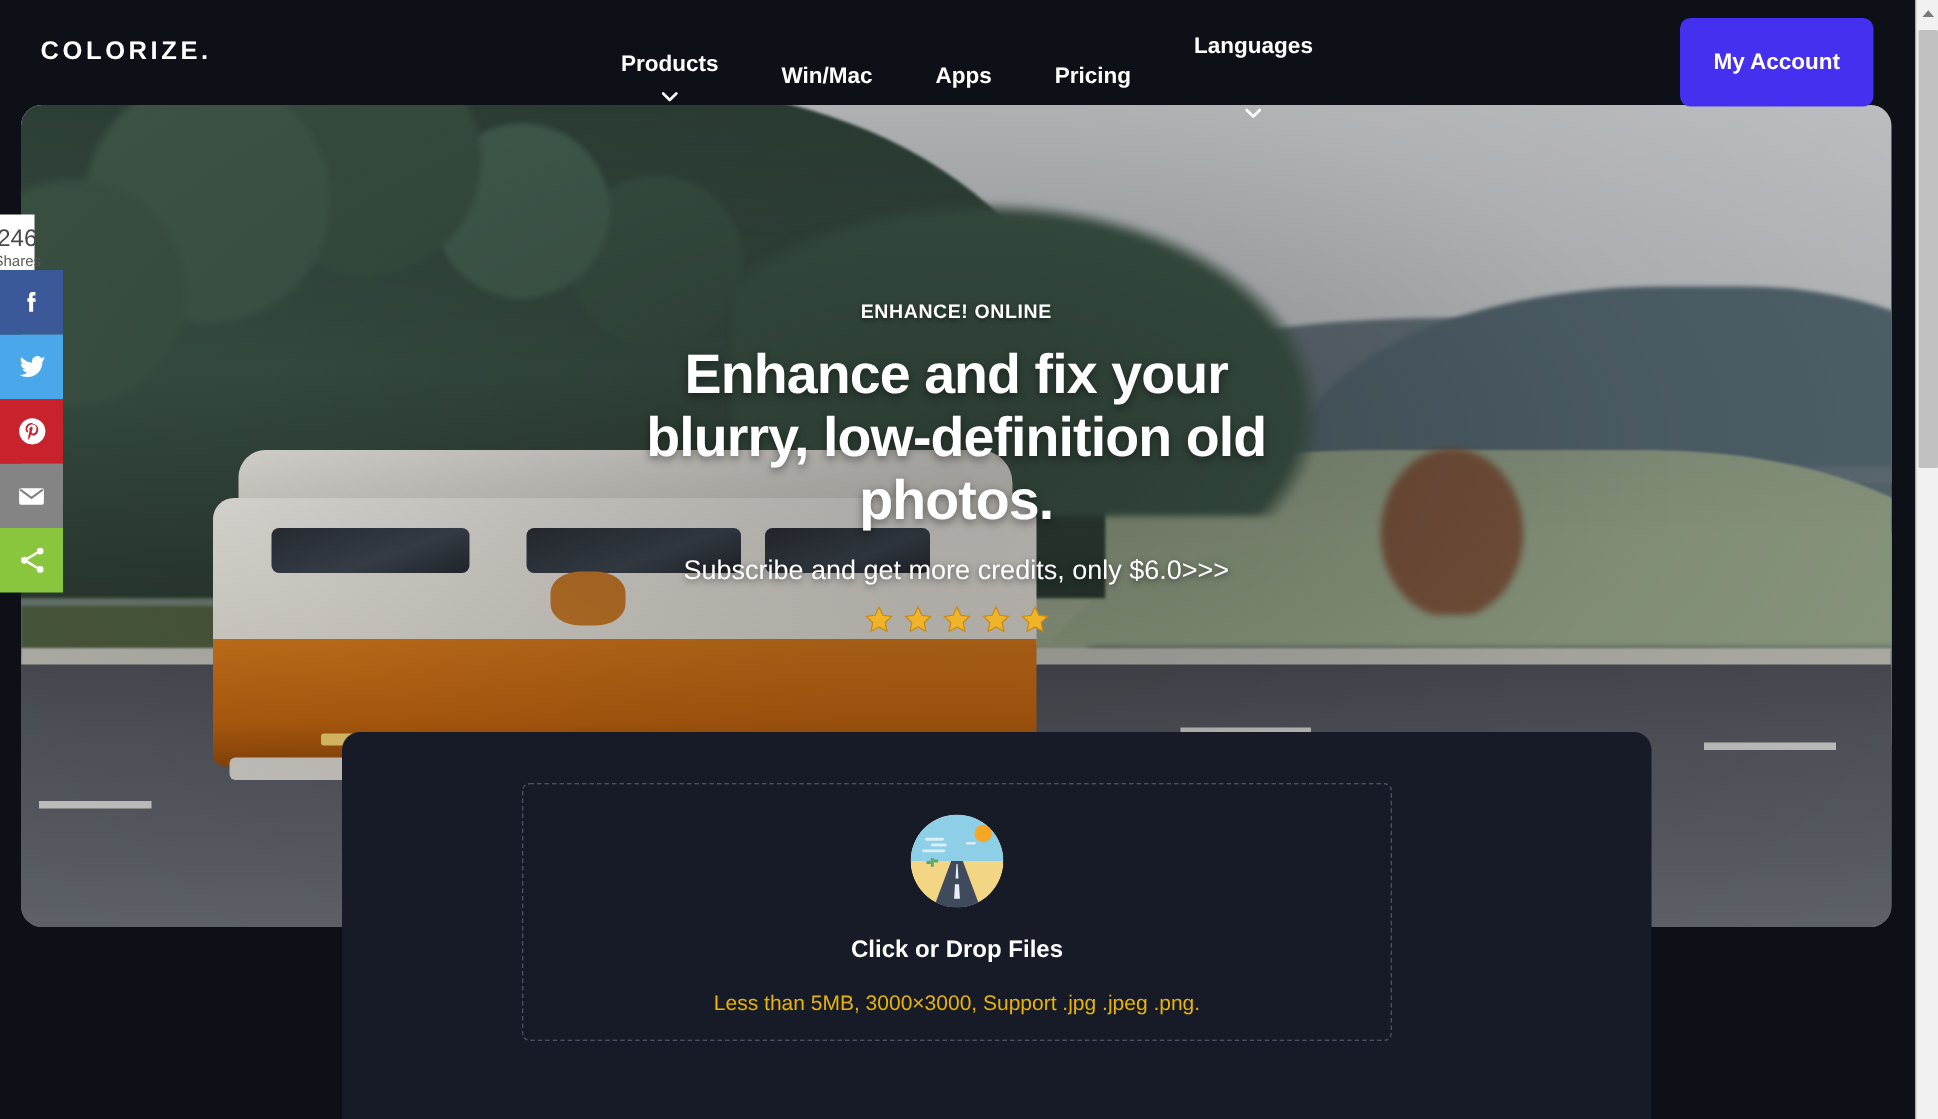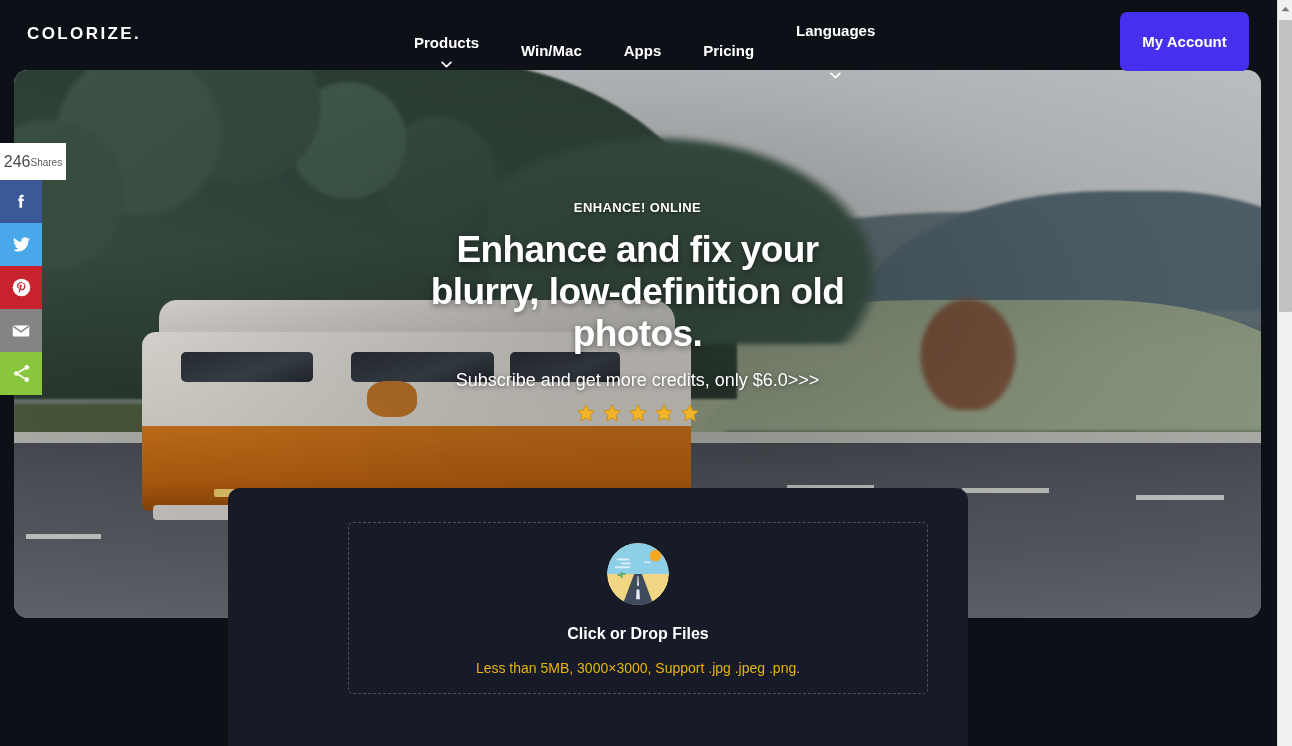--- a/index.html
+++ b/index.html
@@ -323,21 +323,21 @@
     justify-content: center;
     gap: 6px;
   }
   .star { width: 20px; height: 20px; display: block; }
 
   
   .upload-card {
     position: absolute;
     left: 228px;
     top: 488px;
-    width: 740px;
+    width: 873px;
     height: 258px;
     background: #161b27;
     border-radius: 12px 12px 0 0;
     z-index: 10;
   }
   .dropzone {
     position: absolute;
     left: 120px;
     top: 34px;
     width: 580px;
@@ -370,27 +370,27 @@
 
   
   .share-rail {
     position: absolute;
     left: 0;
     top: 143px;
     width: 42px;
     z-index: 40;
   }
   .share-count {
-    width: 66px;
+    width: 23px;
     height: 37px;
     background: #ffffff;
     display: flex;
-    flex-direction: row;
+    flex-direction: column;
     align-items: center;
-    justify-content: center;
+    justify-content: flex-end;
     line-height: 1;
   }
   .share-num { color: #4a4a4a; font-size: 16px; }
   .share-lbl { color: #5a5a5a; font-size: 10px; margin-top: 2px; }
   .share-btn {
     width: 42px; height: 43px;
     display: flex;
     align-items: center;
     justify-content: center;
     cursor: pointer;

